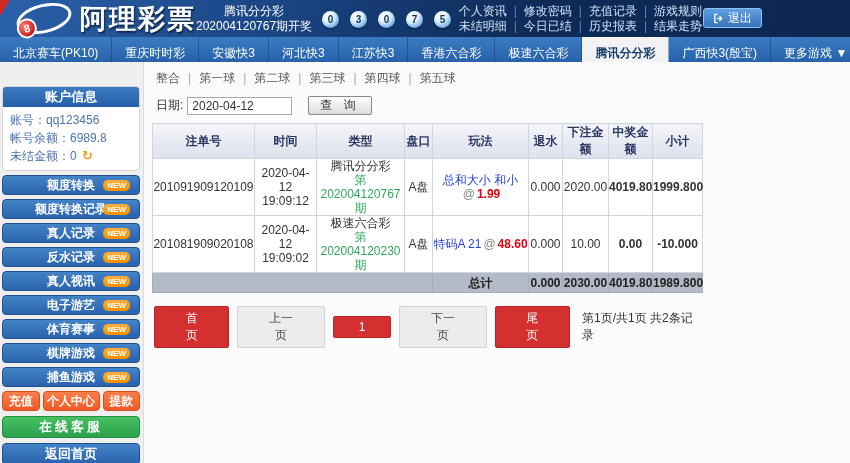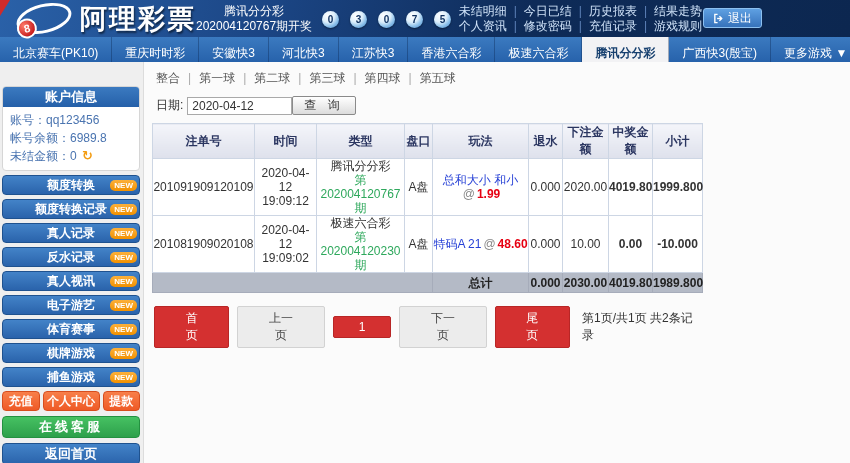--- a/index.html
+++ b/index.html
@@ -49,40 +49,40 @@
   
   .account { margin-top:20px; background:#fff; border:1px solid #d6d6d6; border-radius:4px; overflow:hidden; }
   .acct-title { height:20px; line-height:20px; text-align:center; color:#fff; font-weight:bold; font-size:13px;
     background:linear-gradient(#3b7ac0,#2560a9); }
   .acct-body { padding:4px 7px 5px; }
   .acct-row { line-height:18px; color:#4a74b0; white-space:nowrap; }
   .refresh { color:#f39c12; font-weight:bold; font-size:13px; cursor:pointer; margin-left:2px; }
   .menu-btn { position:relative; display:block; width:100%; height:20px; line-height:18px; margin-top:4px;
     background:linear-gradient(#4383c8,#2a63ab); border:1px solid #1f528f; border-radius:4px;
     color:#fff; font-weight:bold; font-size:12px; text-align:center; cursor:pointer; }
-  .menu-btn .badge { position:absolute; right:2px; top:4px; height:11px; line-height:11px; padding:0 4px;
+  .menu-btn .badge { position:absolute; right:9px; top:4px; height:11px; line-height:11px; padding:0 4px;
     background:linear-gradient(#fbb03b,#f29100); border-radius:5px; color:#fff; font-size:8px; font-weight:bold; }
   .actions { display:flex; gap:3px; margin-top:4px; }
   .act-btn { height:20px; background:linear-gradient(#f87f4a,#ef5a26); border:1px solid #d64d1e; border-radius:4px;
     color:#fff; font-weight:bold; font-size:12px; cursor:pointer; }
   .act-btn.small { flex:1; }
   .act-btn.wide { flex:1.55; }
   .service-btn { display:block; width:100%; height:22px; margin-top:5px; background:linear-gradient(#46c162,#2da04b);
     border:1px solid #239140; border-radius:4px; color:#fff; font-weight:bold; font-size:13px; letter-spacing:3px; cursor:pointer; }
   .home-btn { display:block; width:100%; height:22px; margin-top:5px; background:linear-gradient(#4383c8,#2a63ab);
     border:1px solid #1f528f; border-radius:4px; color:#fff; font-weight:bold; font-size:13px; cursor:pointer; }
 
   
   .subnav { padding:8px 0 0 6px; color:#555; }
   .subitem { color:#555; cursor:pointer; }
   .subitem:not(:first-child)::before { content:"|"; color:#aaa; margin:0 8px; }
   .queryrow { margin:9px 0 0 6px; display:flex; align-items:center; color:#333; }
   .date-input { width:105px; height:18px; margin-left:4px; border:1px solid #a9a9a9; font-size:12px;
     padding-left:4px; font-family:inherit; color:#333; background:#fff; }
-  .search-btn { margin-left:0; height:19px; padding:0 11px; font-size:12px; letter-spacing:4px; color:#333;
+  .search-btn { margin-left:16px; height:19px; padding:0 11px; font-size:12px; letter-spacing:4px; color:#333;
     background:linear-gradient(#ffffff,#dcdcdc); border:1px solid #8a8a8a; border-radius:2px; cursor:pointer; }
 
   table.bets { border-collapse:collapse; table-layout:fixed; width:550px; margin:8px 0 0 2px; background:#fff; }
   .bets th { height:20px; background:linear-gradient(#f4f5fa,#dee1ec); color:#2a3560; font-size:12px;
     border:1px solid #cdd6e4; font-weight:bold; }
   .bets td { height:31px; border:1px solid #cdd6e4; text-align:center; color:#333; font-size:12px; line-height:14px; }
   .t-issue { display:block; color:#2ea85c; }
   .play { color:#2741d6; }
   .at { color:#888; margin:0 2px; }
   .odds { color:#e60012; font-weight:bold; }
@@ -121,24 +121,24 @@
         <span class="ball">0</span>
         <span class="ball">3</span>
         <span class="ball">0</span>
         <span class="ball">7</span>
         <span class="ball">5</span>
       </div>
     </div>
 
     <div class="toplinks">
       <div class="linkrow">
+        <span class="toplink">个人资讯</span><span class="toplink">修改密码</span><span class="toplink">充值记录</span><span class="toplink">游戏规则</span>
+      </div>
+      <div class="linkrow">
         <span class="toplink">未结明细</span><span class="toplink">今日已结</span><span class="toplink">历史报表</span><span class="toplink">结果走势</span>
-      </div>
-      <div class="linkrow">
-        <span class="toplink">个人资讯</span><span class="toplink">修改密码</span><span class="toplink">充值记录</span><span class="toplink">游戏规则</span>
       </div>
     </div>
 
     <button class="logout">
       <svg width="11" height="11" viewBox="0 0 24 24" fill="none" stroke="#fff" stroke-width="3">
           <path d="M10 3H4v18h6"></path>
           <path d="M14 7l5 5-5 5"></path>
           <path d="M19 12H9"></path>
         </svg>
       <span>退出</span>

